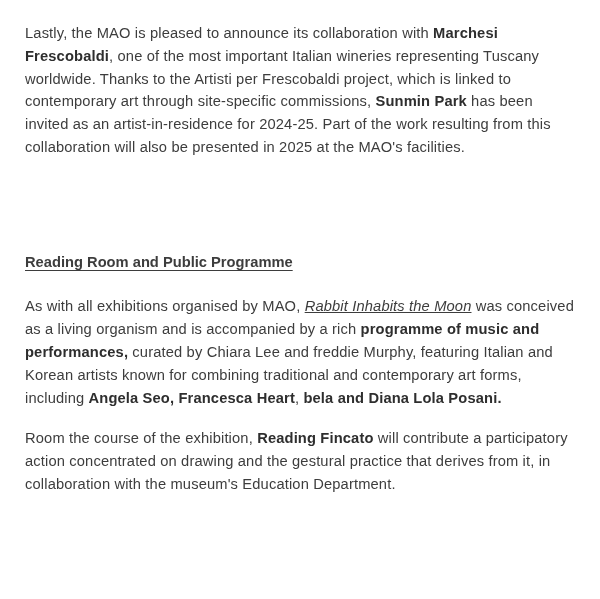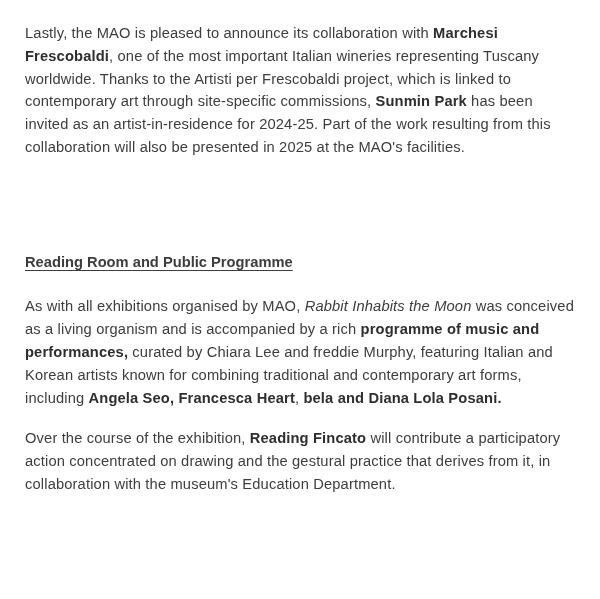--- a/index.html
+++ b/index.html
@@ -45,33 +45,34 @@
   }
   .heading-wrap {
     margin-bottom: 0;
   }
   b, .bold {
     font-weight: bold;
     color: #2e2e2e;
   }
   i, .italic {
     font-style: italic;
+    text-decoration: underline;
   }
 </style>
 </head>
 <body>
 
 <div class="page">
 
   <p class="para-lead"><span>Lastly, the MAO is pleased to announce its collaboration with </span><b>Marchesi Frescobaldi</b><span>, one of the most important Italian wineries representing Tuscany worldwide. Thanks to the Artisti per Frescobaldi project, which is linked to contemporary art through site-specific commissions, </span><b>Sunmin Park</b><span> has been invited as an artist-in-residence for 2024-25. Part of the work resulting from this collaboration will also be presented in 2025 at the MAO's facilities.</span></p>
 
   <div class="gap-block"></div>
 
   <div class="heading-wrap">
     <span class="section-heading">Reading Room and Public Programme</span>
   </div>
 
 
   <p><span>As with all exhibitions organised by MAO, </span><i>Rabbit Inhabits the Moon</i><span> was conceived as a living organism and is accompanied by a rich </span><b>programme of music and performances,</b><span> curated by Chiara Lee and freddie Murphy, featuring Italian and Korean artists known for combining traditional and contemporary art forms, including </span><b>Angela Seo, Francesca Heart</b><span>, </span><b>bela and Diana Lola Posani.</b></p>
 
-  <p><span>Over the course of the exhibition, </span><b>Reading Fincato</b><span> will contribute a participatory action concentrated on drawing and the gestural practice that derives from it, in collaboration with the museum's Education Department.</span></p>
+  <p><span>Room the course of the exhibition, </span><b>Reading Fincato</b><span> will contribute a participatory action concentrated on drawing and the gestural practice that derives from it, in collaboration with the museum's Education Department.</span></p>
 
 </div>
 
 </body></html>

